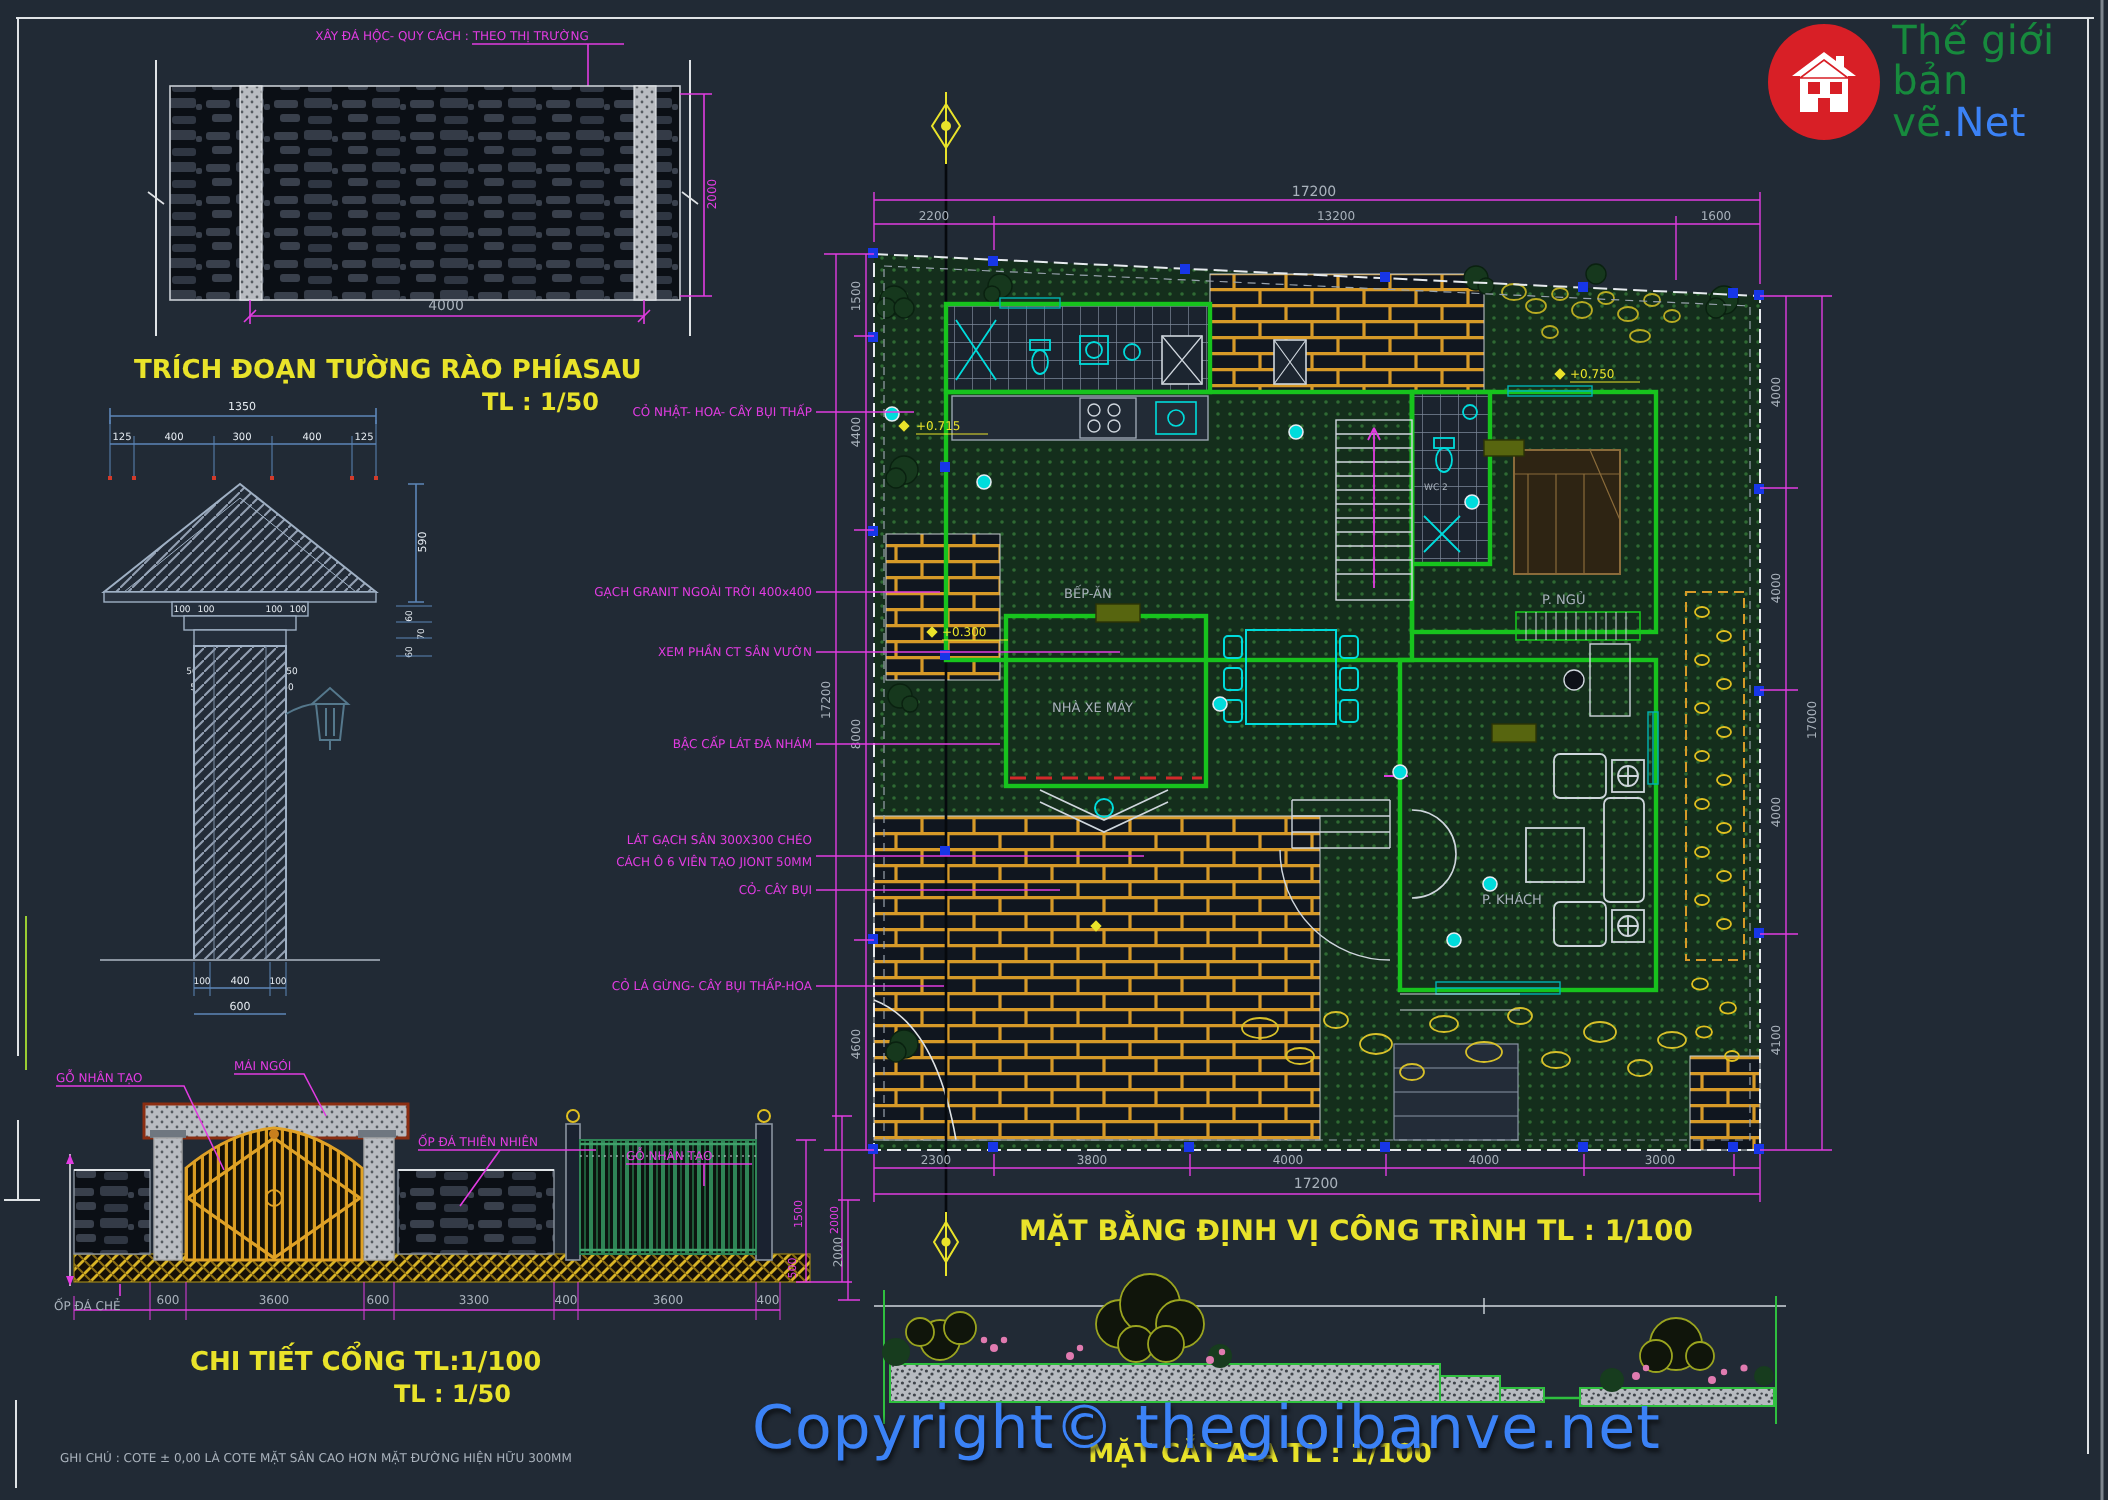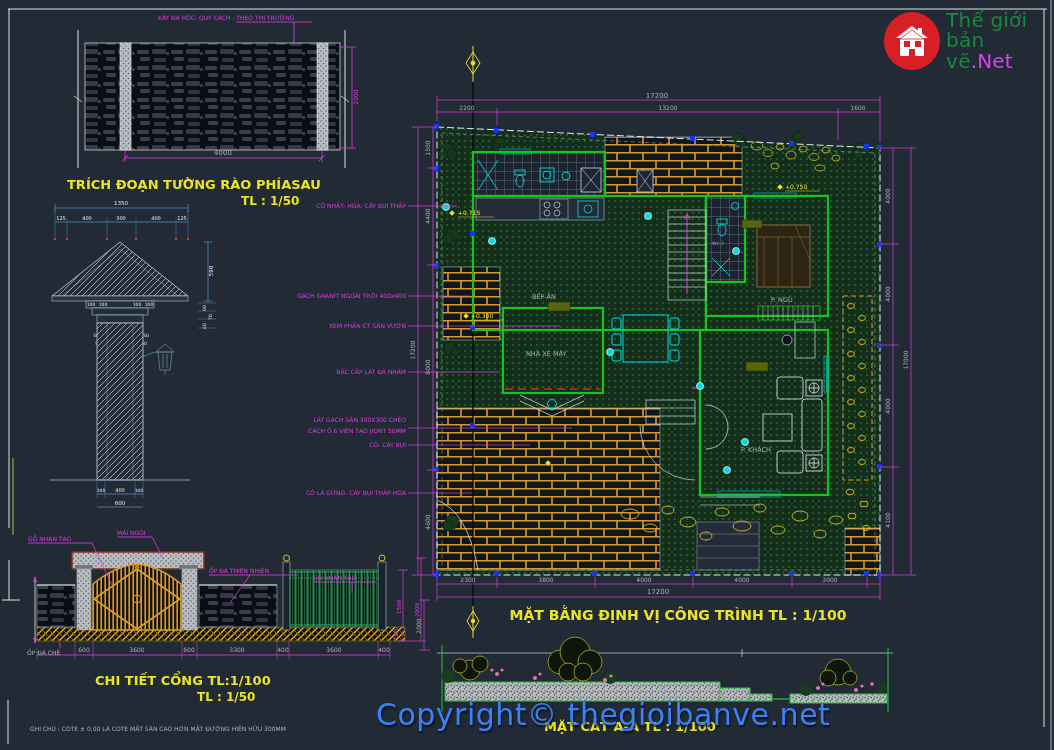--- a/index.html
+++ b/index.html
@@ -6,21 +6,21 @@
   #screen{position:relative;width:1054px;height:750px;background:#212a35;overflow:hidden;
           font-family:"DejaVu Sans",sans-serif;}
   svg text{font-family:"DejaVu Sans",sans-serif;}
   .mg{fill:#e13ce1}.gy{fill:#a9b2bc}.yl{fill:#e9e32a}.wh{fill:#e6ecf2}
   .s45{font-size:4.5px}.s5{font-size:5px}.s55{font-size:5.5px}.s6{font-size:6px}
   .s65{font-size:6.5px}.s7{font-size:7px}.s12{font-size:12px}.s13{font-size:13px}.s14{font-size:14px}
   .mid{text-anchor:middle}.end{text-anchor:end}
   #logo{position:absolute;left:884px;top:10px;display:flex;align-items:center;gap:6px;z-index:3}
   #logo .disc{width:58px;height:58px;border-radius:50%;background:#d81f26;display:flex;align-items:center;justify-content:center}
   #logo .txt{line-height:1.02;font-weight:400;font-size:20px;letter-spacing:.2px}
-  #logo .g{color:#178a3d}#logo .r{color:#d946ef}
+  #logo .g{color:#178a3d}#logo .r{color:#3b82f6}
   #watermark{position:absolute;left:376px;top:697px;z-index:4;font-size:30px;font-weight:500;
              color:#3b82f6;text-shadow:1px 2px 2px #0e1217;letter-spacing:.5px;white-space:nowrap}
   #cmdbar{position:absolute;left:0;top:726px;width:1054px;height:24px;z-index:5}
 </style>
 </head>
 <body>
 
 <div id="screen">
 
 <svg width="1054" height="750" viewBox="0 0 1054 750" style="position:absolute;left:0;top:0">

